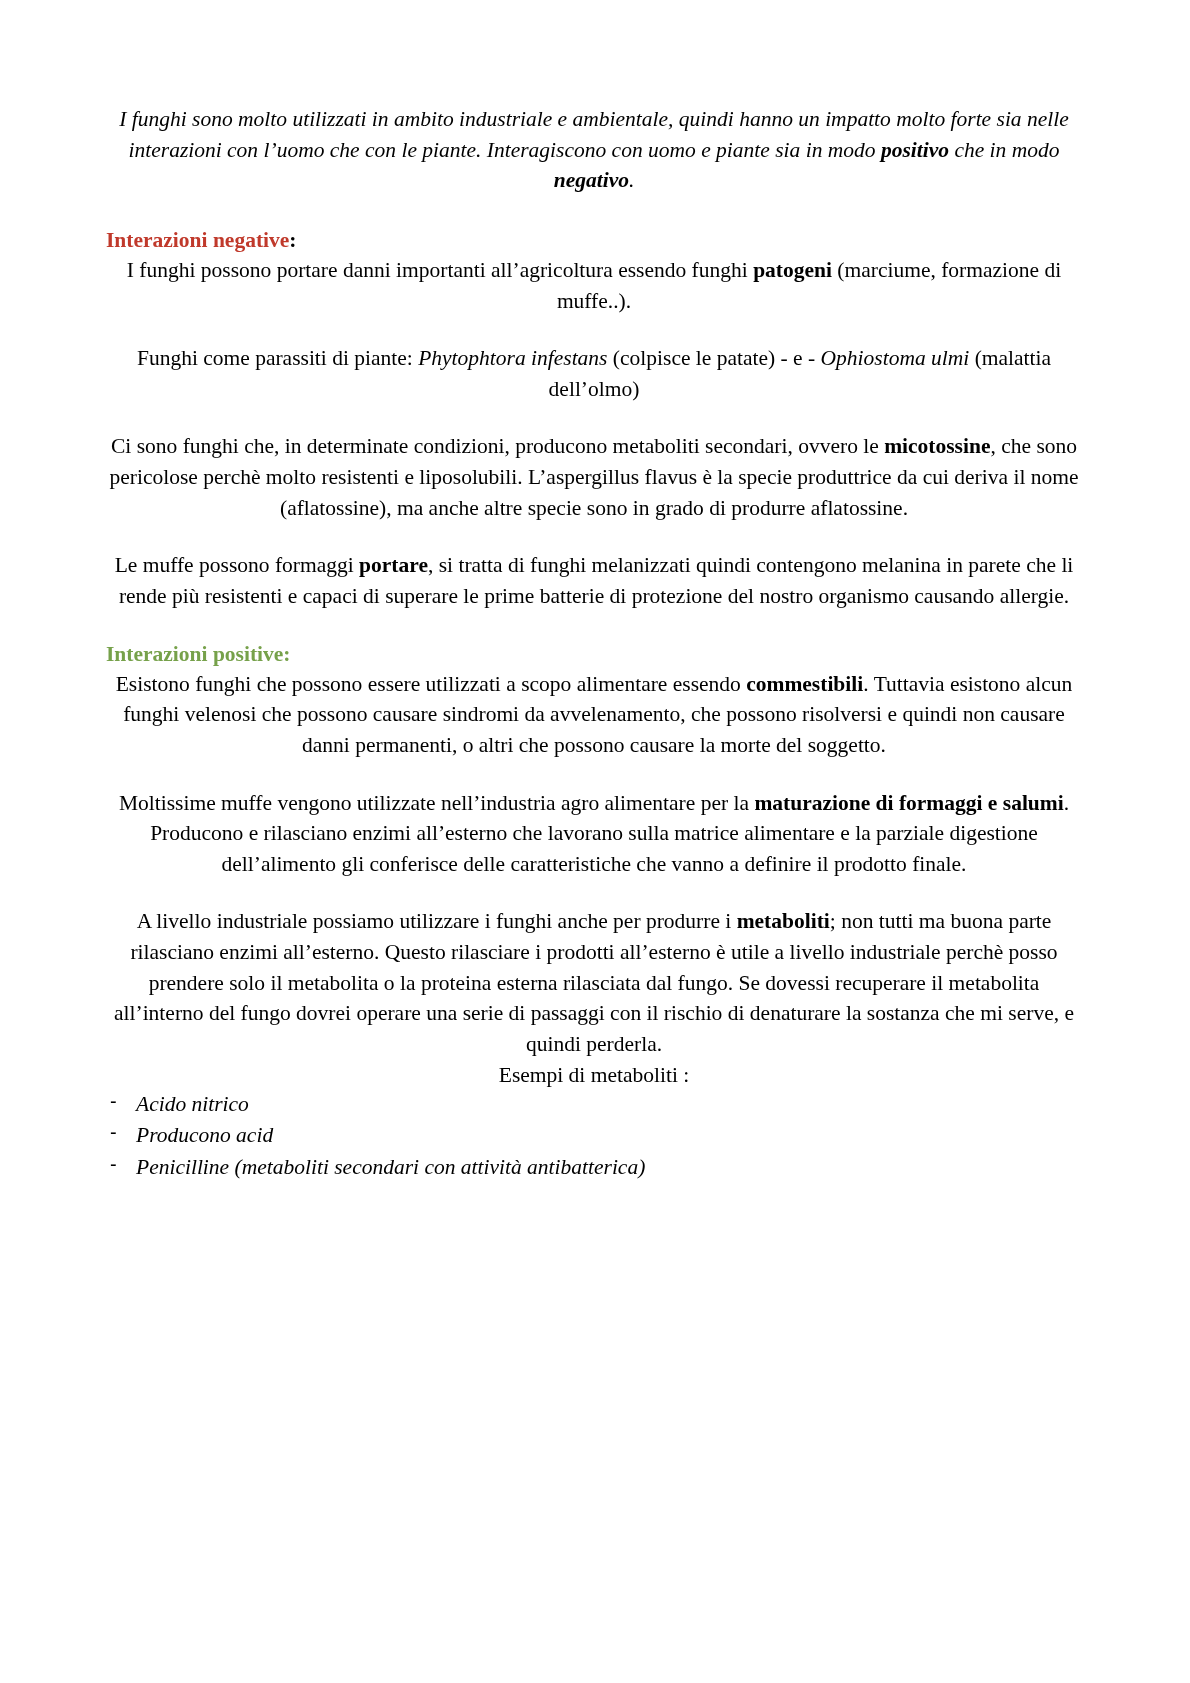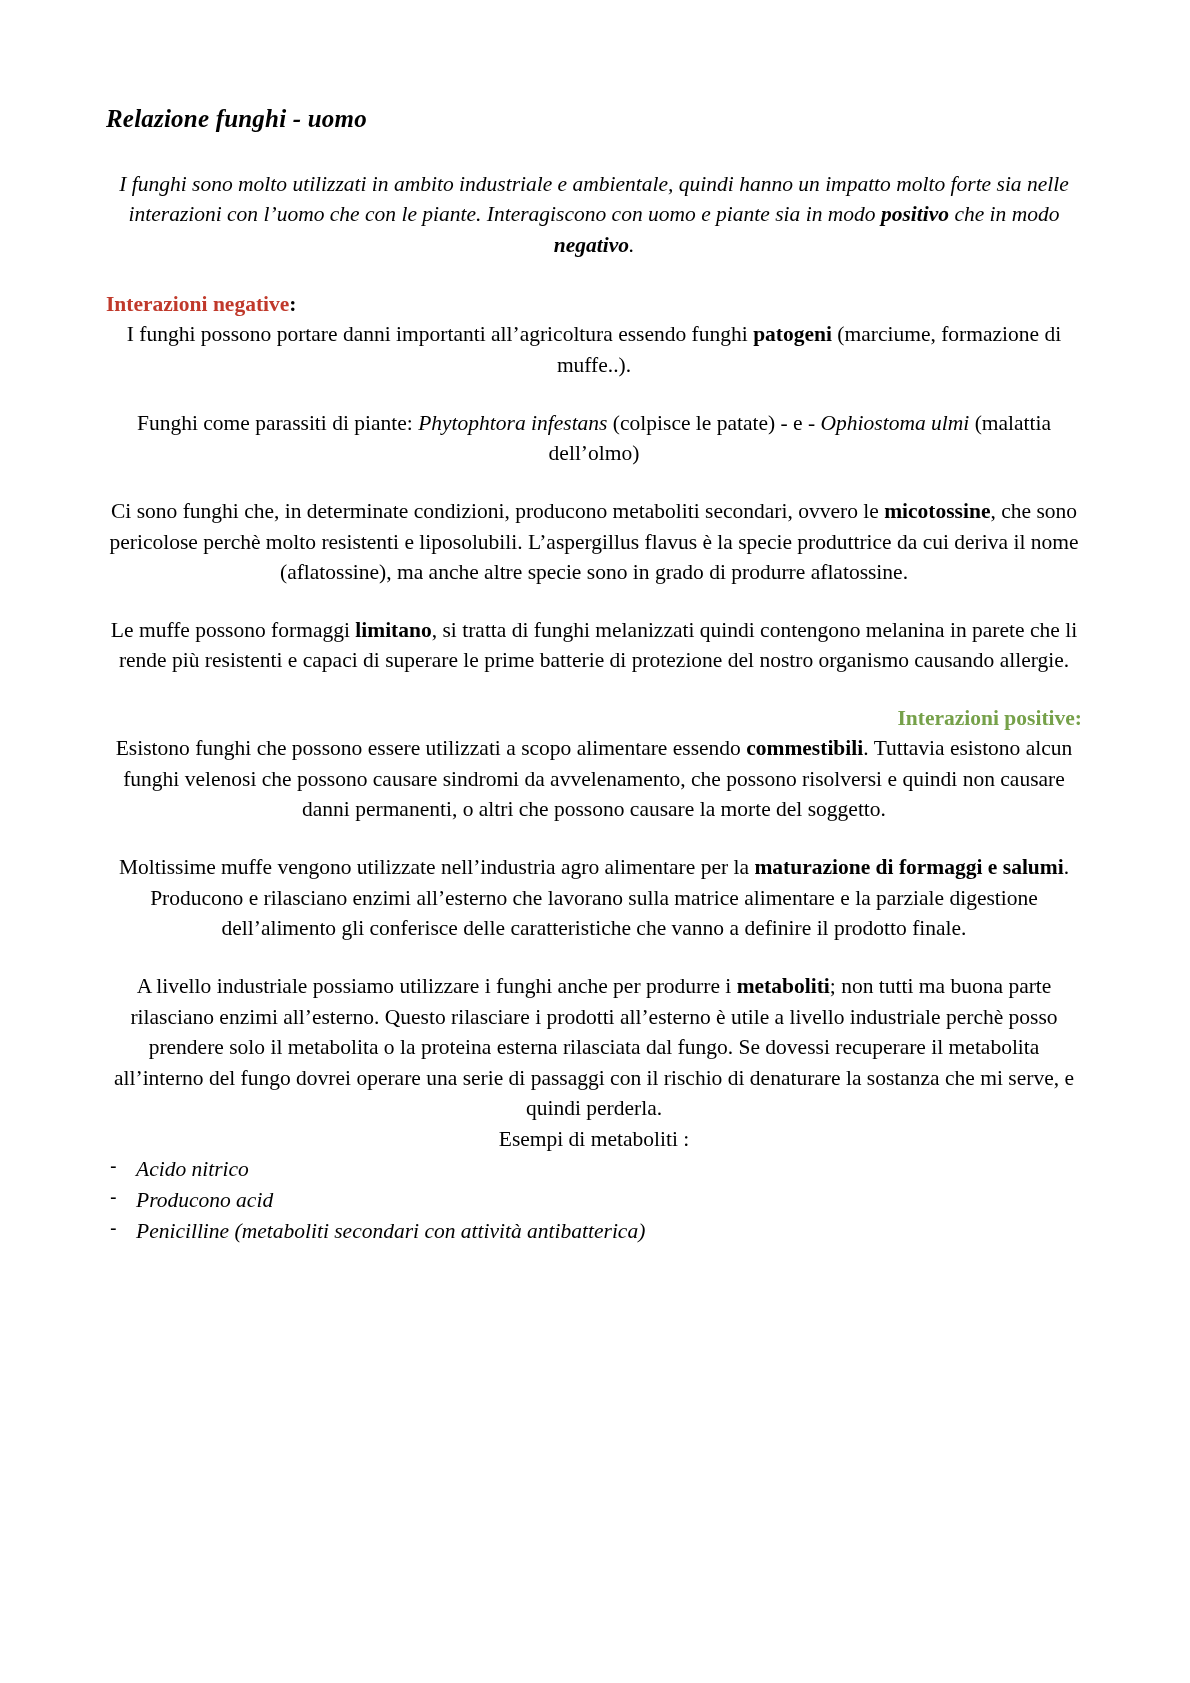--- a/index.html
+++ b/index.html
@@ -53,21 +53,20 @@
   .h-negative .colon {
     color: #000000;
     font-weight: bold;
   }
   .h-positive {
     font-size: 21.5px;
     font-weight: bold;
     line-height: 1.4;
     margin: 0;
     color: #76A14A;
-    text-align: right;
   }
   b, strong { font-weight: bold; }
   i, em { }
   .bullet-list {
     list-style: none;
     margin: 0 0 27px 0;
     padding: 0;
   }
   .bullet-list li {
     font-size: 21.5px;
@@ -85,21 +84,20 @@
     font-family: "Liberation Sans", sans-serif;
     font-size: 20px;
     line-height: 1.36;
   }
 </style>
 </head>
 <body>
 
 <div class="page">
 
-  <h1 class="doc-title">Relazione funghi - uomo</h1>
 
   <p class="para intro">
     <span>I funghi sono molto utilizzati in ambito industriale e ambientale, quindi hanno un impatto molto forte sia nelle interazioni con l’uomo che con le piante. Interagiscono con uomo e piante sia in modo </span><b>positivo</b><span> che in modo </span><b>negativo</b><span>.</span>
   </p>
 
   <p class="h-negative"><span>Interazioni negative</span><span class="colon">:</span></p>
 
   <p class="para">
     <span>I funghi possono portare danni importanti all’agricoltura essendo funghi </span><b>patogeni</b><span> (marciume, formazione di muffe..).</span>
   </p>
@@ -107,21 +105,21 @@
   <p class="para">
     <span>Funghi come parassiti di piante: </span><i>Phytophtora infestans</i><span> (colpisce le patate) - e - </span><i>Ophiostoma ulmi</i><span> (malattia dell’olmo)</span>
   </p>
 
   <p class="para">
     <span>Ci sono funghi che, in determinate condizioni, producono metaboliti secondari, ovvero le </span><b>micotossine</b><span>, che sono pericolose perchè molto resistenti e liposolubili. L’aspergillus flavus è la specie produttrice da cui deriva il nome (aflatossine), ma anche altre specie sono in grado di produrre aflatossine.</span>
   </p>
 
 
   <p class="para">
-    <span>Le muffe possono formaggi </span><b>limitano</b><span>, si tratta di funghi melanizzati quindi contengono melanina in parete che li rende più resistenti e capaci di superare le prime batterie di protezione del nostro organismo causando allergie.</span>
+    <span>Le muffe possono formaggi </span><b>portare</b><span>, si tratta di funghi melanizzati quindi contengono melanina in parete che li rende più resistenti e capaci di superare le prime batterie di protezione del nostro organismo causando allergie.</span>
   </p>
 
   <p class="h-positive">Interazioni positive:</p>
 
   <p class="para">
     <span>Esistono funghi che possono essere utilizzati a scopo alimentare essendo </span><b>commestibili</b><span>. Tuttavia esistono alcun funghi velenosi che possono causare sindromi da avvelenamento, che possono risolversi e quindi non causare danni permanenti, o altri che possono causare la morte del soggetto.</span>
   </p>
 
   <p class="para">
     <span>Moltissime muffe vengono utilizzate nell’industria agro alimentare per la </span><b>maturazione di formaggi e salumi</b><span>. Producono e rilasciano enzimi all’esterno che lavorano sulla matrice alimentare e la parziale digestione dell’alimento gli conferisce delle caratteristiche che vanno a definire il prodotto finale.</span>

